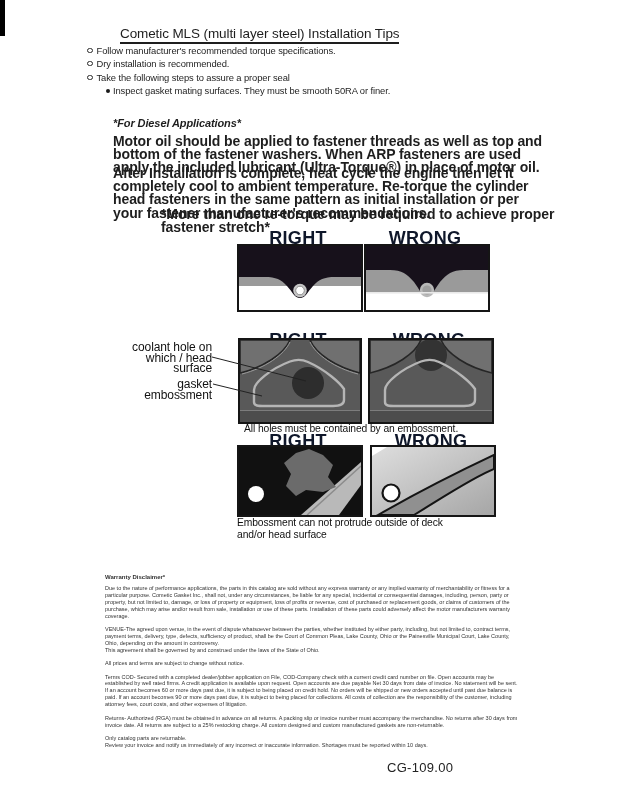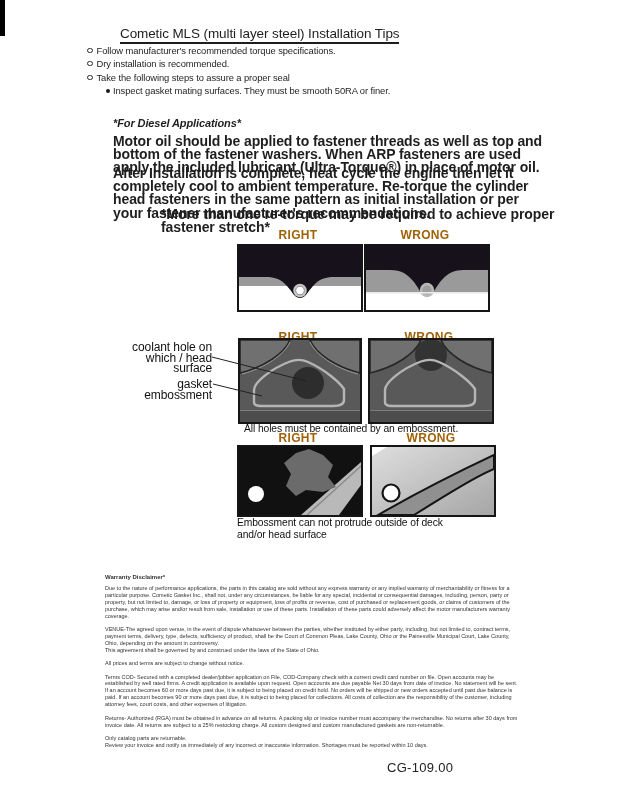--- a/index.html
+++ b/index.html
@@ -9,21 +9,21 @@
   #corner-mark{left:0;top:0;width:5px;height:36px;background:#000;}
   #title{left:100px;top:26px;font-size:13.5px;font-weight:normal;letter-spacing:-0.1px;
          border-bottom:2px solid #1e1e1e;padding-bottom:1px;white-space:nowrap;margin-left:20px;}
   .bullet-row{font-size:9.4px;white-space:nowrap;letter-spacing:-0.1px;}
   .b-open{display:inline-block;width:3.5px;height:3.5px;border:1px solid #2a2a2a;border-radius:50%;
           margin-right:4px;position:relative;top:-1px;}
   .b-fill{display:inline-block;width:4px;height:4px;background:#1a1a1a;border-radius:50%;
           margin-right:3px;position:relative;top:-1px;}
   .para{font-size:14px;line-height:13.2px;letter-spacing:-0.1px;width:436px;font-weight:bold;}
   .h-diesel{font-size:11px;font-weight:bold;letter-spacing:-0.1px;font-style:italic;}
-  .dg-header{font-size:12px;font-weight:bold;text-align:center;color:#a16207;letter-spacing:0.3px;}
+  .dg-header{font-size:18px;font-weight:bold;text-align:center;color:#0f172a;letter-spacing:0.3px;}
   .panel{border:2px solid #151515;background:#fff;}
   .panel svg{display:block;}
   .dg-caption{font-size:10.3px;color:#111;letter-spacing:-0.1px;white-space:nowrap;}
   .dg-label{font-size:12px;line-height:10.5px;text-align:right;color:#111;letter-spacing:-0.1px;}
   #legal{left:105px;top:574px;width:414px;color:#333;}
   #legal .lh{font-size:6px;font-weight:bold;margin:0 0 5px 0;}
   #legal p{font-size:5.5px;line-height:6.9px;margin:6.5px 0 0 0;letter-spacing:0;}
   #legal p.first{margin-top:0;}
   #legal p.tight{margin-top:0;}
   #footer-code{left:387px;top:760px;font-size:13px;letter-spacing:0.3px;color:#222;}

